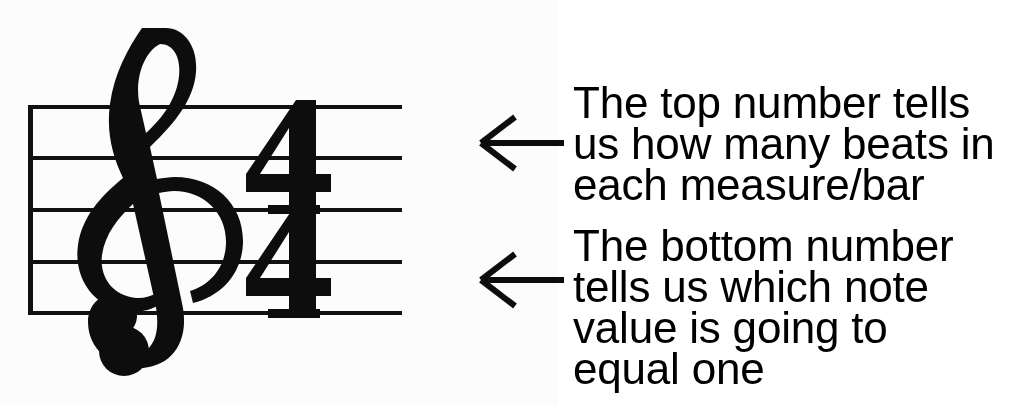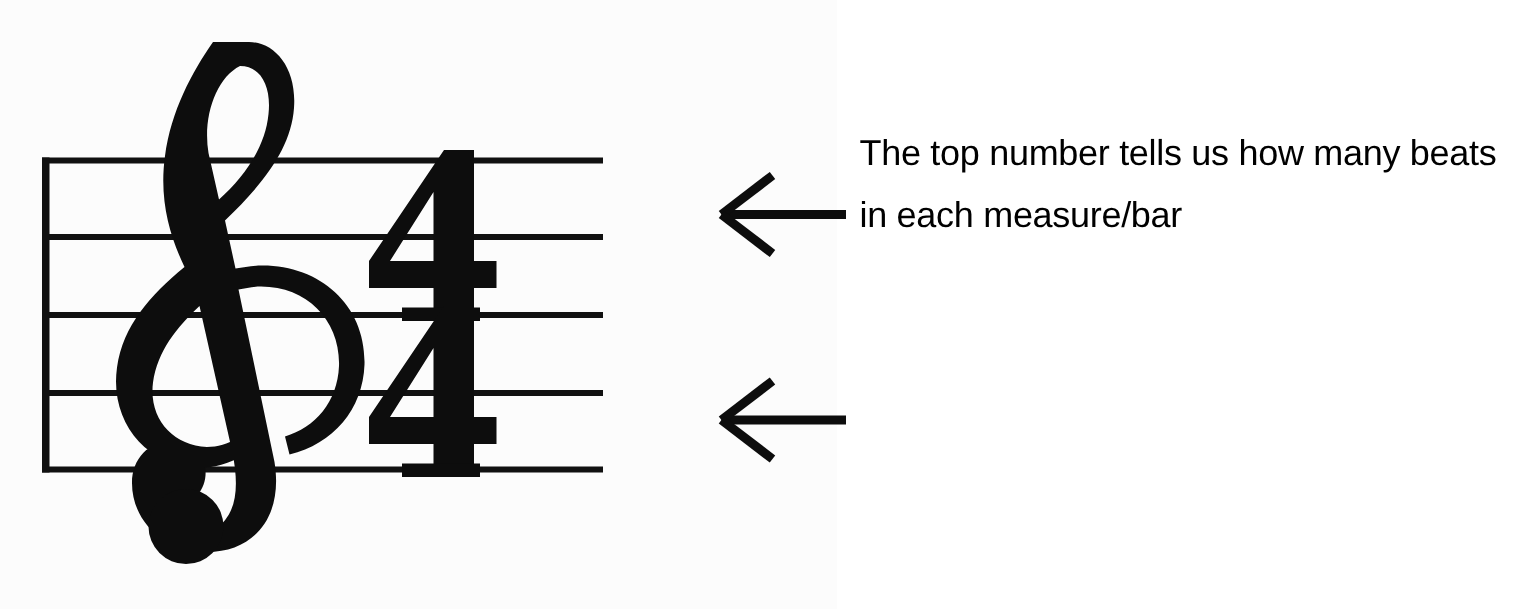--- a/index.html
+++ b/index.html
@@ -29,21 +29,21 @@
   }
   #staff-svg {
     position: absolute;
     left: 0;
     top: 0;
   }
   .annotation-block {
     position: absolute;
     color: #000000;
     font-family: "Liberation Sans", sans-serif;
-    font-size: 24px;
+    font-size: 44px;
     line-height: 41px;
     letter-spacing: -0.2px;
     white-space: pre-line;
     font-weight: 400;
   }
   #annotation-top {
     left: 573px;
     top: 82px;
     width: 430px;
   }
@@ -147,14 +147,15 @@
   <svg class="arrow-svg" id="arrow-bottom" width="95" height="66" viewBox="0 0 95 66" xmlns="http://www.w3.org/2000/svg">
     <g stroke="#0d0d0d" stroke-width="6" fill="none" stroke-linecap="butt">
       <line x1="7" y1="33" x2="90" y2="33"></line>
       <line x1="7" y1="33" x2="41" y2="7"></line>
       <line x1="7" y1="33" x2="41" y2="59"></line>
     </g>
   </svg>
 
   <div class="annotation-block" id="annotation-top">The top number tells us how many beats in each measure/bar</div>
 
+  <div class="annotation-block" id="annotation-bottom">The bottom number tells us which note value is going to equal one</div>
 
 </div>
 
 </body></html>

